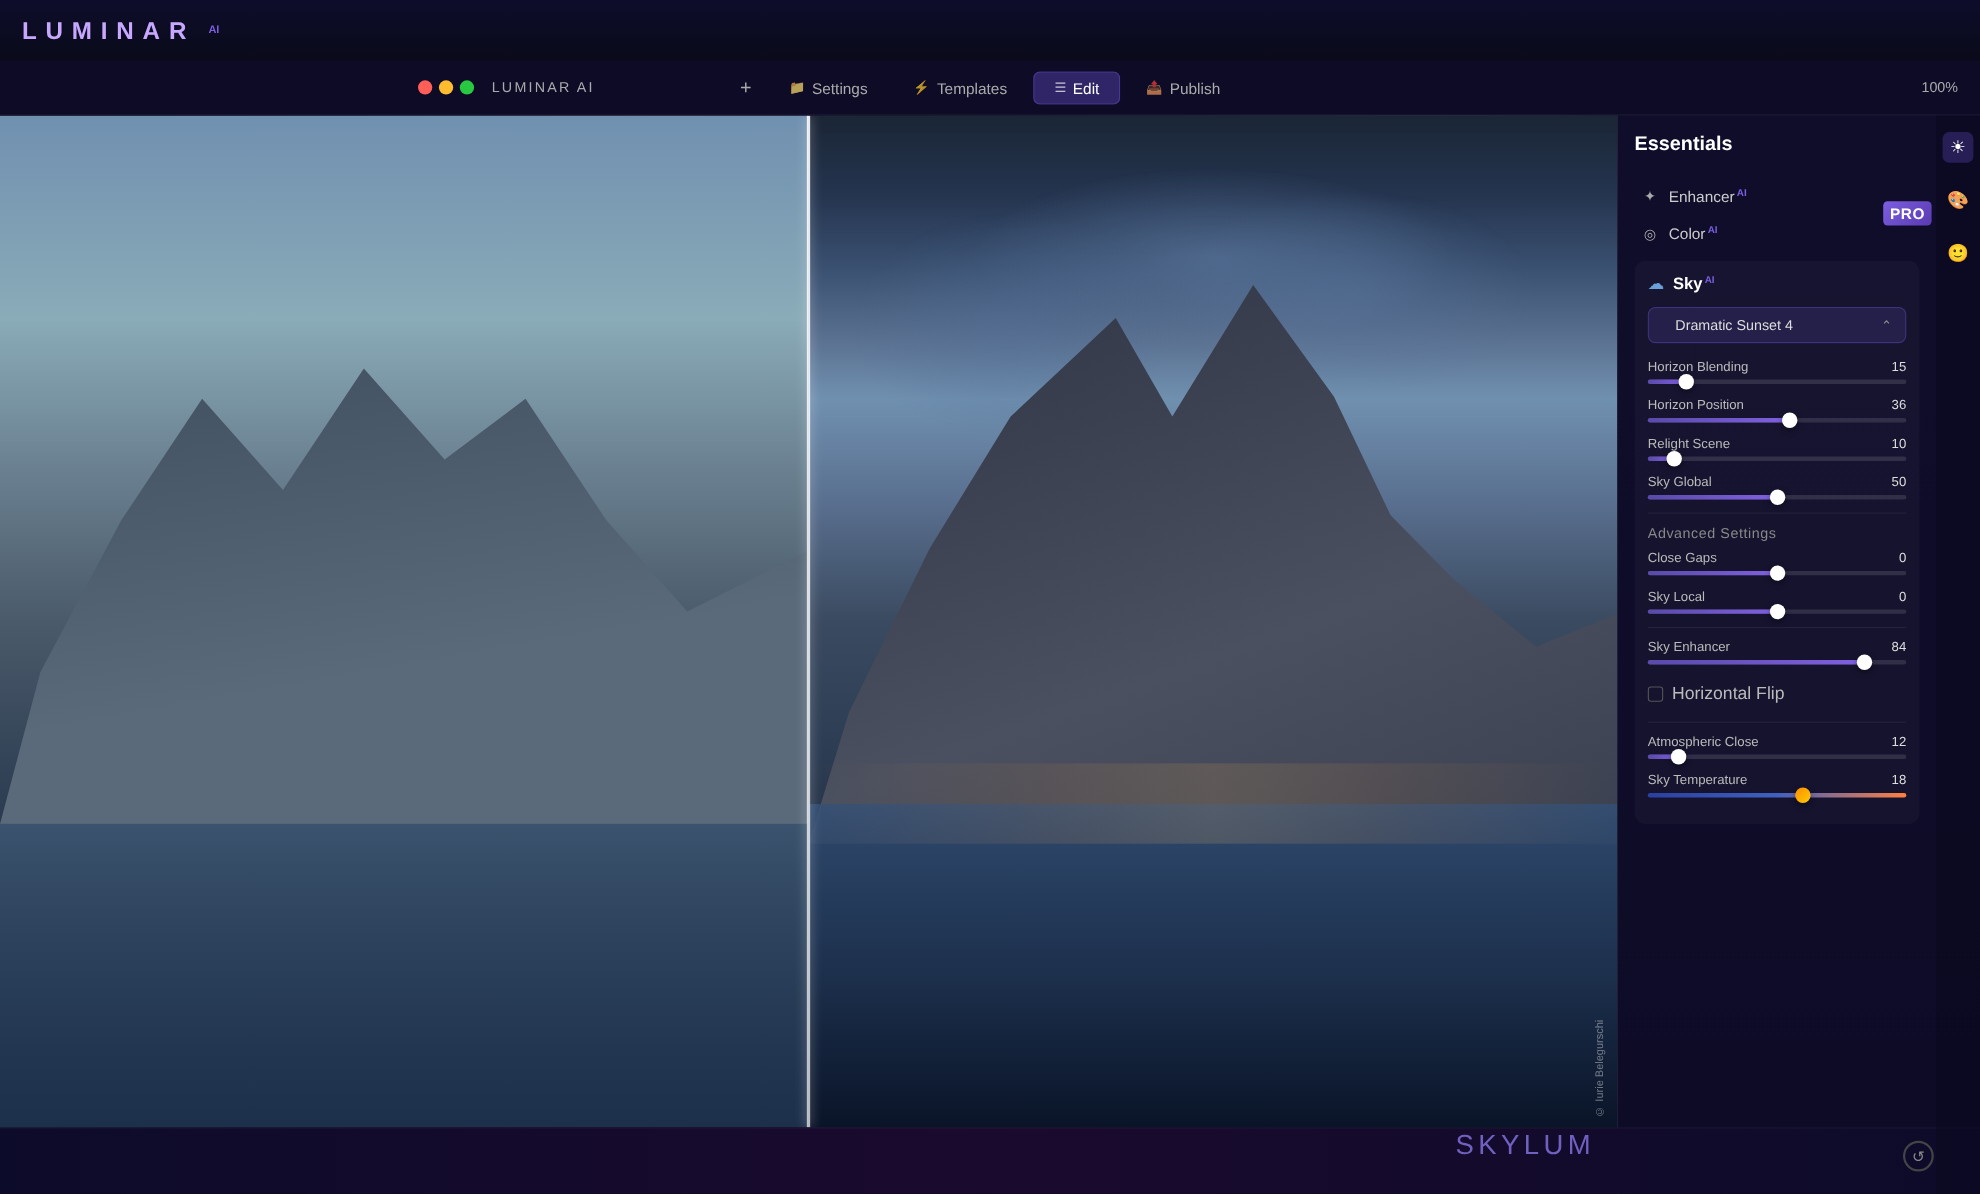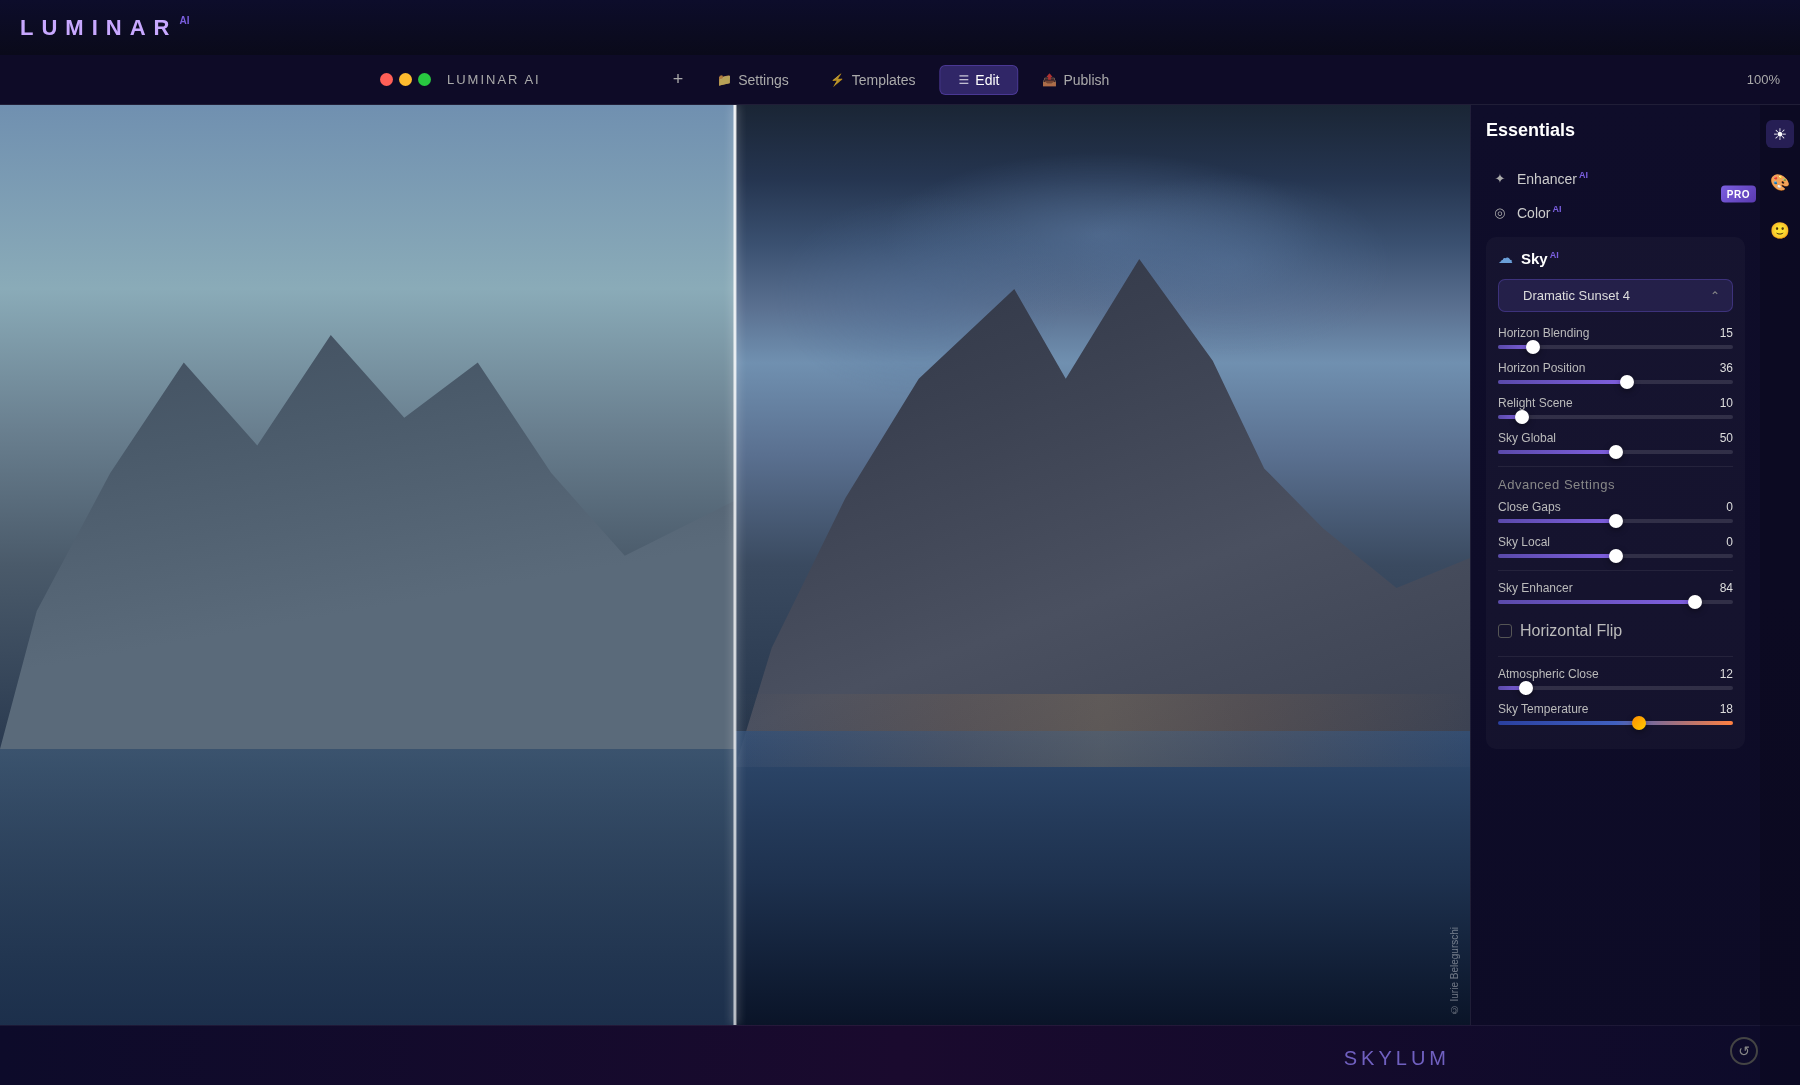--- a/index.html
+++ b/index.html
@@ -19,22 +19,22 @@
       height: 55px;
       background: linear-gradient(180deg, #0d0d2b 0%, #0a0a1a 100%);
       display: flex;
       align-items: center;
       padding: 0 20px;
       z-index: 100;
     }
 
     .luminar-logo {
       display: flex;
-      align-items: flex-start;
-      gap: 2px;
+      align-items: center;
+      gap: 12px;
     }
 
     .luminar-logo-text {
       font-size: 22px;
       font-weight: 700;
       letter-spacing: 8px;
       color: #c8a8ff;
       text-transform: uppercase;
     }
 
@@ -443,21 +443,21 @@
     }
 
     
     .pro-badge {
       position: absolute;
       right: 42px;
       top: 50%;
       transform: translateY(-50%);
       background: linear-gradient(135deg, #7b5fe0, #5a3ab0);
       color: #fff;
-      font-size: 10px;
+      font-size: 14px;
       font-weight: 700;
       padding: 3px 6px;
       border-radius: 4px;
       letter-spacing: 0.5px;
     }
 
     
     .bottom-bar {
       position: absolute;
       bottom: 0; left: 0; right: 0;
@@ -465,27 +465,27 @@
       background: linear-gradient(90deg, #0d0b2a 0%, #1a0a2e 50%, #0d0b2a 100%);
       display: flex;
       align-items: center;
       justify-content: space-between;
       padding: 0 30px;
       border-top: 1px solid rgba(255,255,255,0.06);
       z-index: 100;
     }
 
     .skylum-logo {
-      font-size: 20px;
+      font-size: 25px;
       font-weight: 300;
       color: #7060c0;
       letter-spacing: 4px;
       position: absolute;
       right: 350px;
-      bottom: 15px;
+      bottom: 29px;
     }
 
     
     .history-icon {
       position: absolute;
       right: 42px;
       bottom: 20px;
       width: 28px;
       height: 28px;
       border-radius: 50%;

